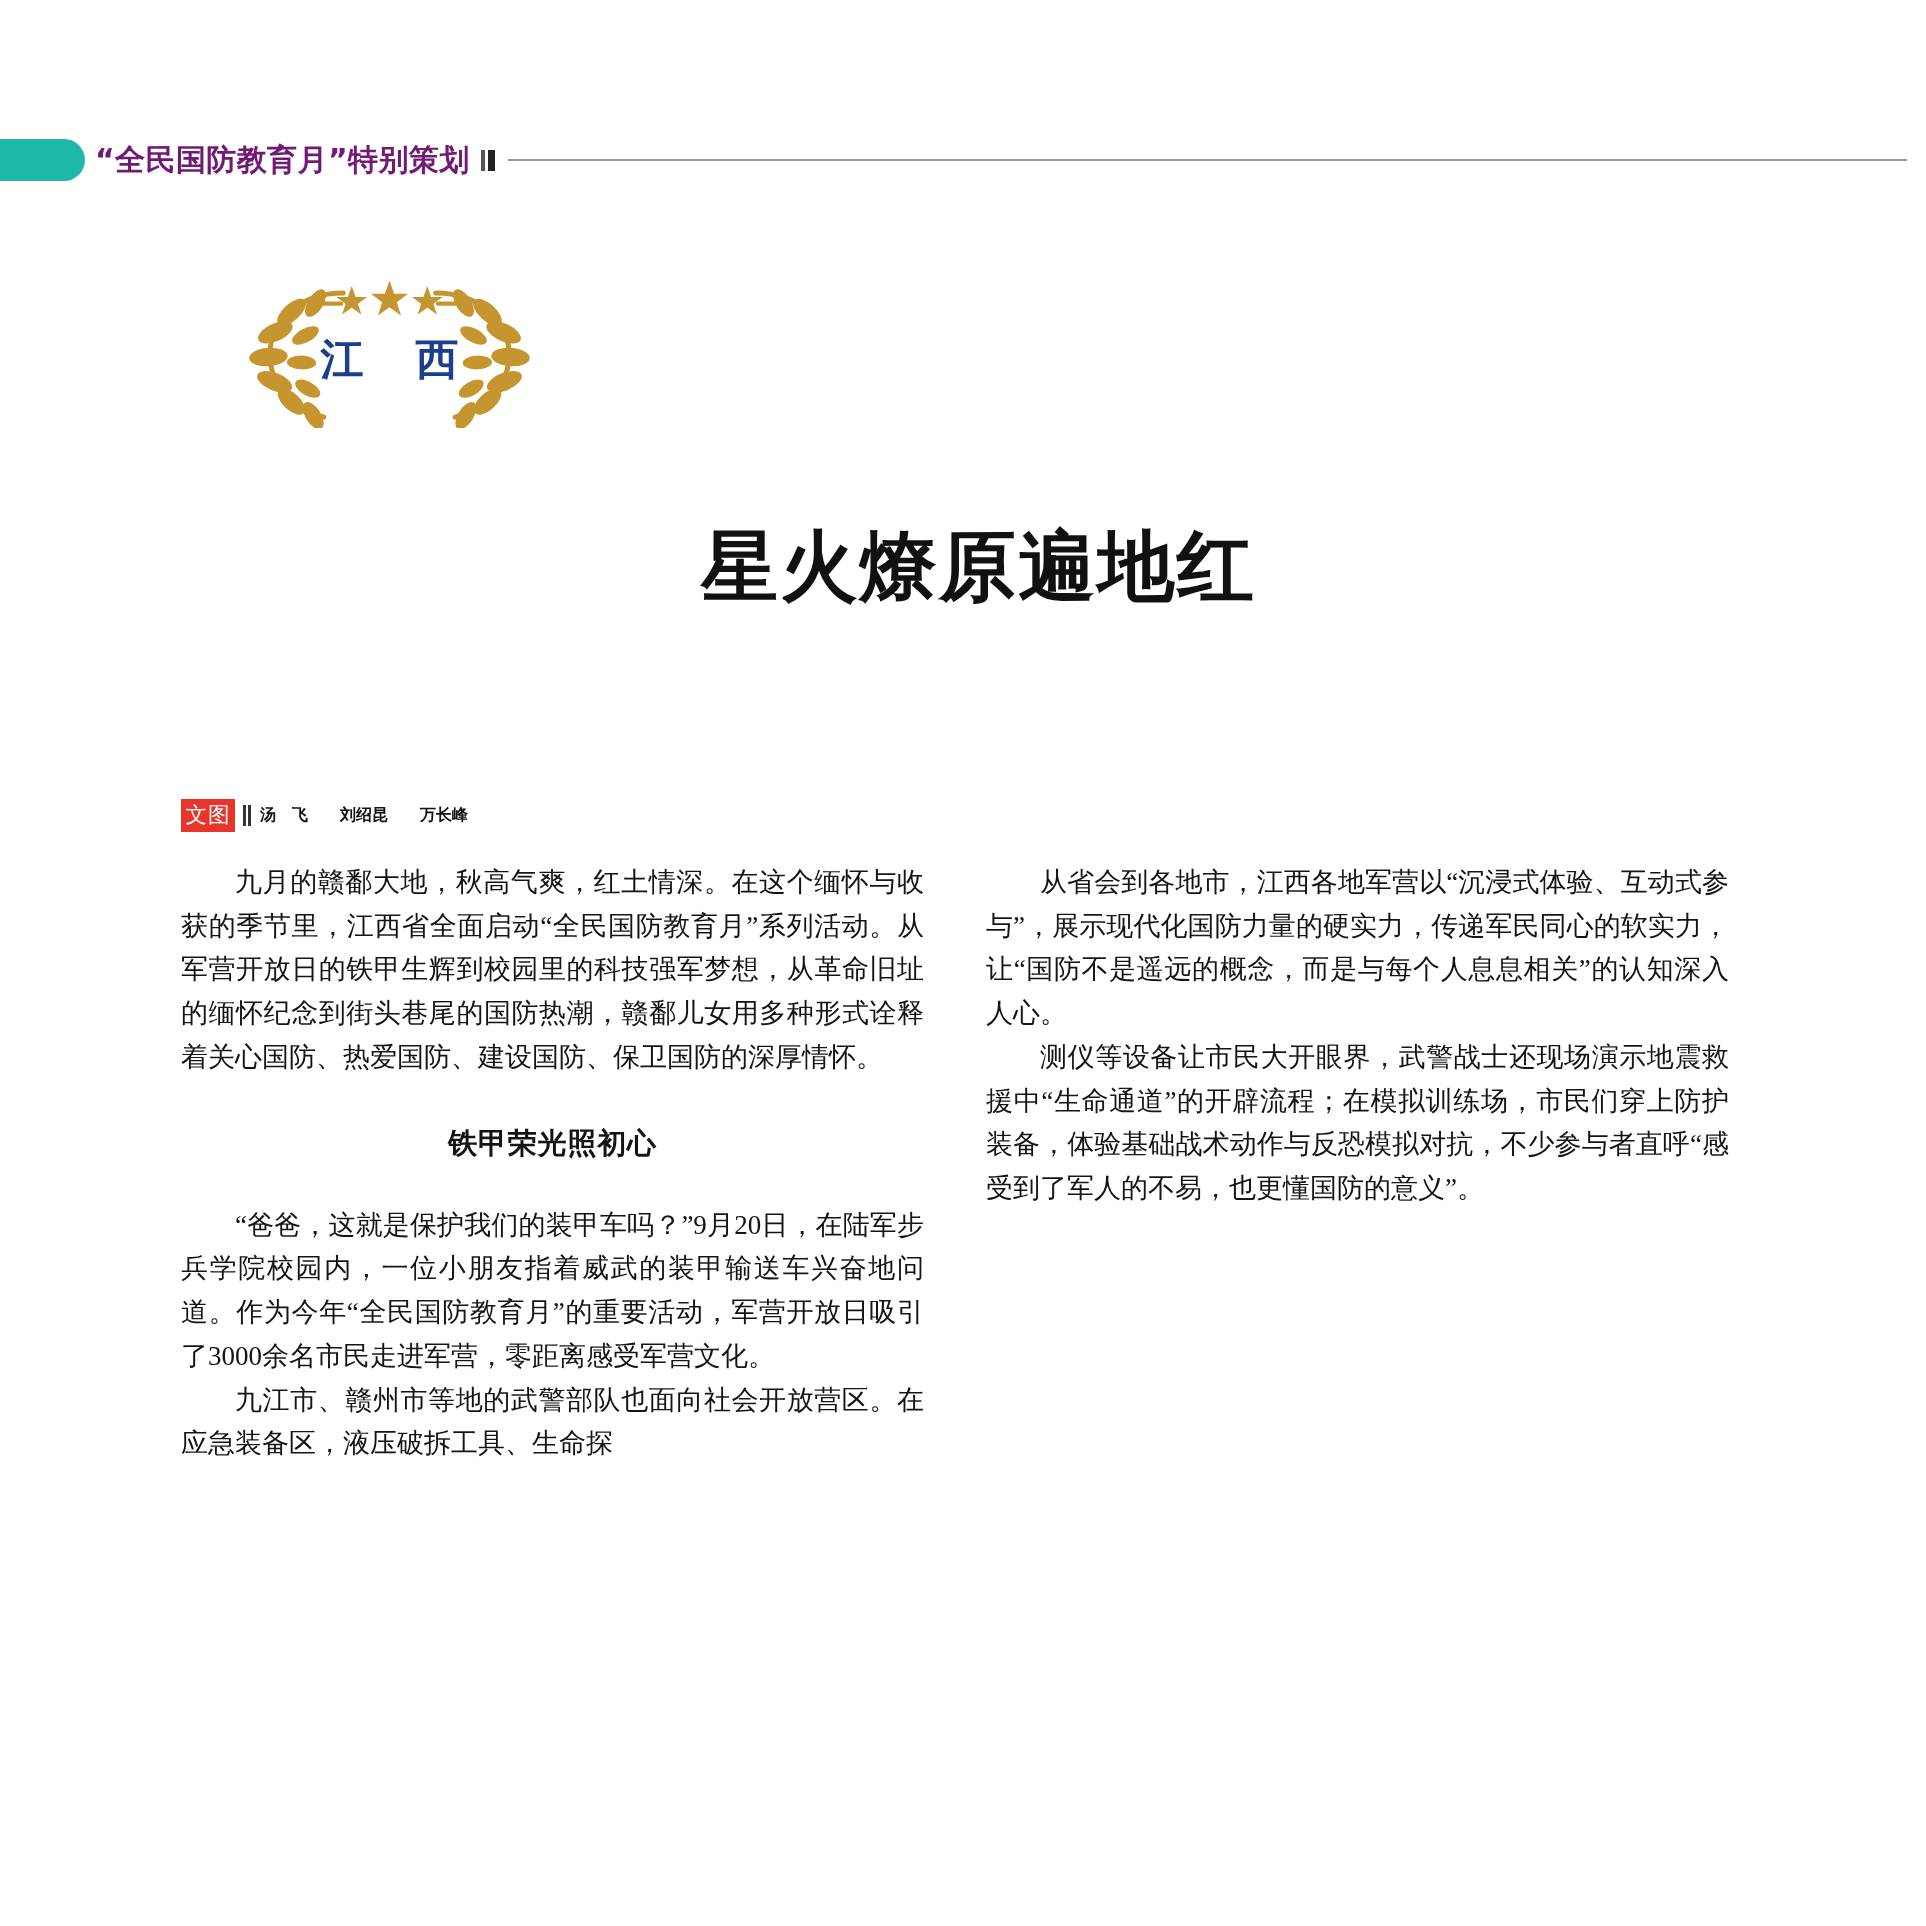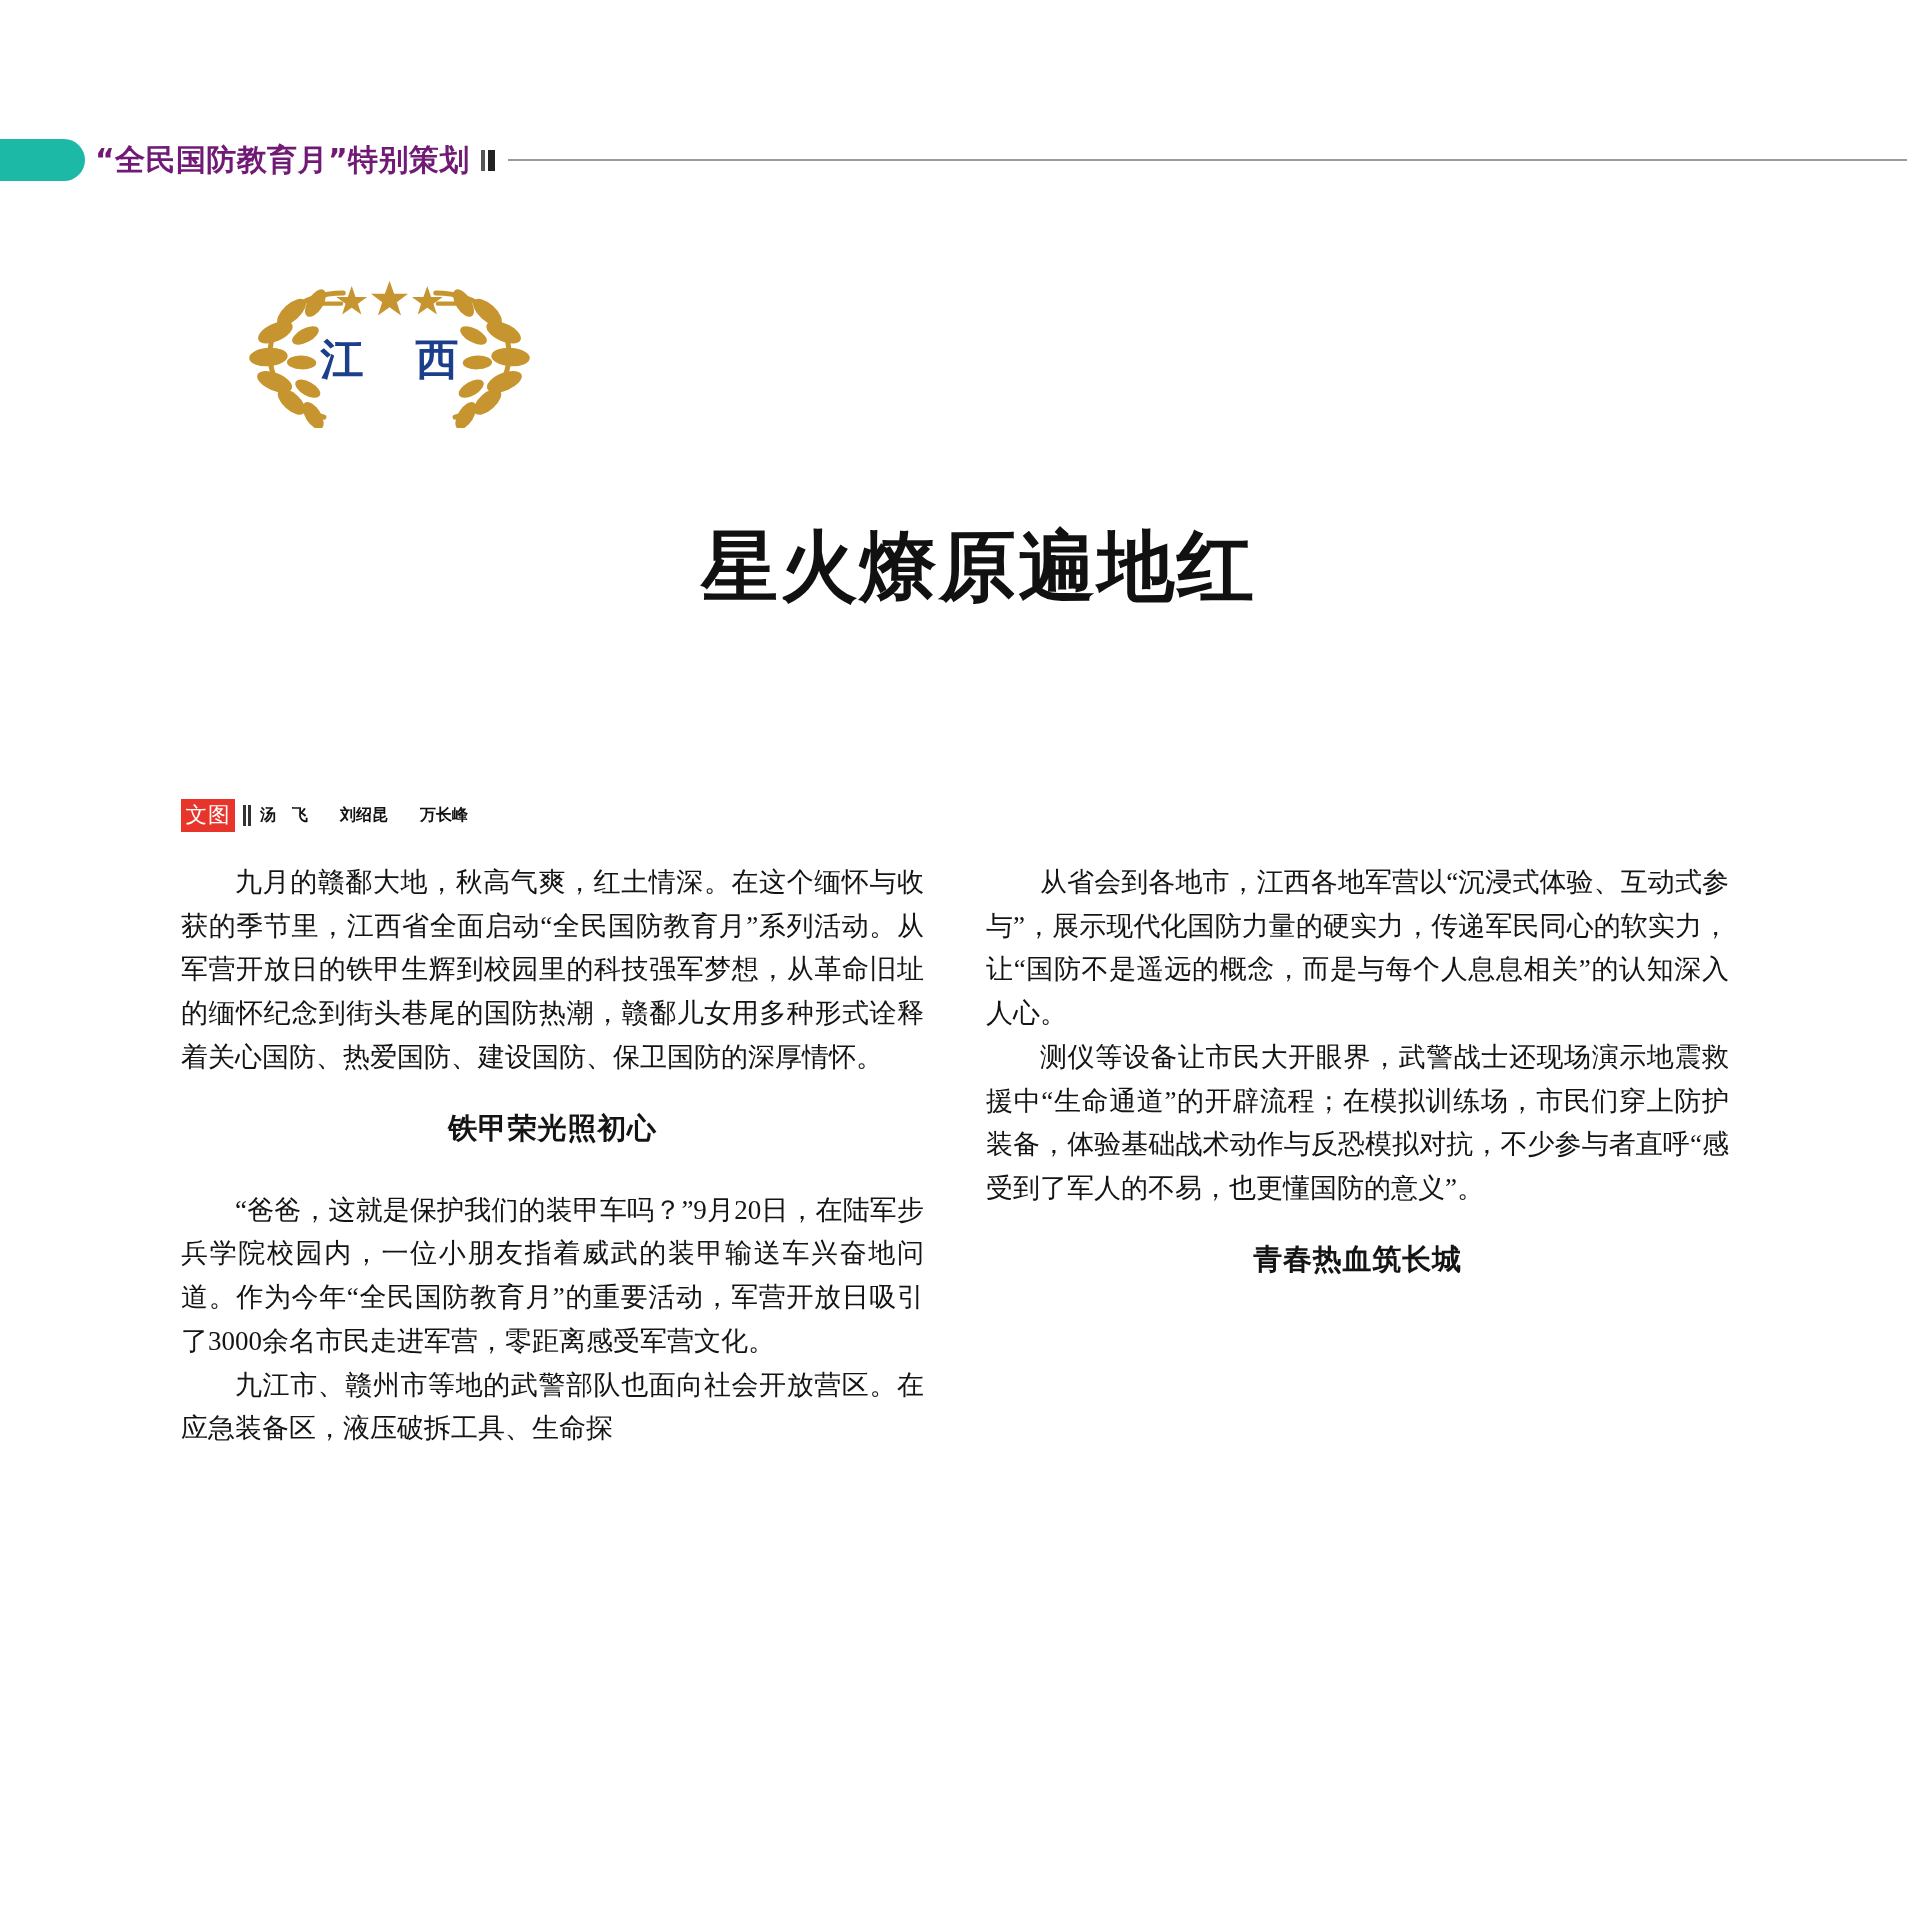--- a/index.html
+++ b/index.html
@@ -142,21 +142,21 @@
   .col p {
     margin: 0 0 0 0;
     text-indent: 2em;
   }
   .subhead {
     text-align: center;
     text-indent: 0;
     font-family: "DejaVu Sans", "Liberation Sans", sans-serif;
     font-weight: bold;
     font-size: 29px;
-    margin: 25px 0 37px 0;
+    margin: 40px 0 37px 0;
     letter-spacing: 0.8px;
   }
 </style>
 </head>
 <body>
 
 <div class="running-head">
   <div class="rh-tab"></div>
   <div class="rh-title">“全民国防教育月”特别策划</div>
   <div class="rh-bars">
@@ -221,15 +221,14 @@
 <div class="col col-left">
   <p>九月的赣鄱大地，秋高气爽，红土情深。在这个缅怀与收获的季节里，江西省全面启动“全民国防教育月”系列活动。从军营开放日的铁甲生辉到校园里的科技强军梦想，从革命旧址的缅怀纪念到街头巷尾的国防热潮，赣鄱儿女用多种形式诠释着关心国防、热爱国防、建设国防、保卫国防的深厚情怀。</p>
   <div class="subhead">铁甲荣光照初心</div>
   <p>“爸爸，这就是保护我们的装甲车吗？”9月20日，在陆军步兵学院校园内，一位小朋友指着威武的装甲输送车兴奋地问道。作为今年“全民国防教育月”的重要活动，军营开放日吸引了3000余名市民走进军营，零距离感受军营文化。</p>
   <p>九江市、赣州市等地的武警部队也面向社会开放营区。在应急装备区，液压破拆工具、生命探</p>
 </div>
 
 <div class="col col-right">
   <p>从省会到各地市，江西各地军营以“沉浸式体验、互动式参与”，展示现代化国防力量的硬实力，传递军民同心的软实力，让“国防不是遥远的概念，而是与每个人息息相关”的认知深入人心。</p>
   <p>测仪等设备让市民大开眼界，武警战士还现场演示地震救援中“生命通道”的开辟流程；在模拟训练场，市民们穿上防护装备，体验基础战术动作与反恐模拟对抗，不少参与者直呼“感受到了军人的不易，也更懂国防的意义”。</p>
-  <div class="subhead">青春热血筑长城</div>
 </div>
 
 
 </body></html>

